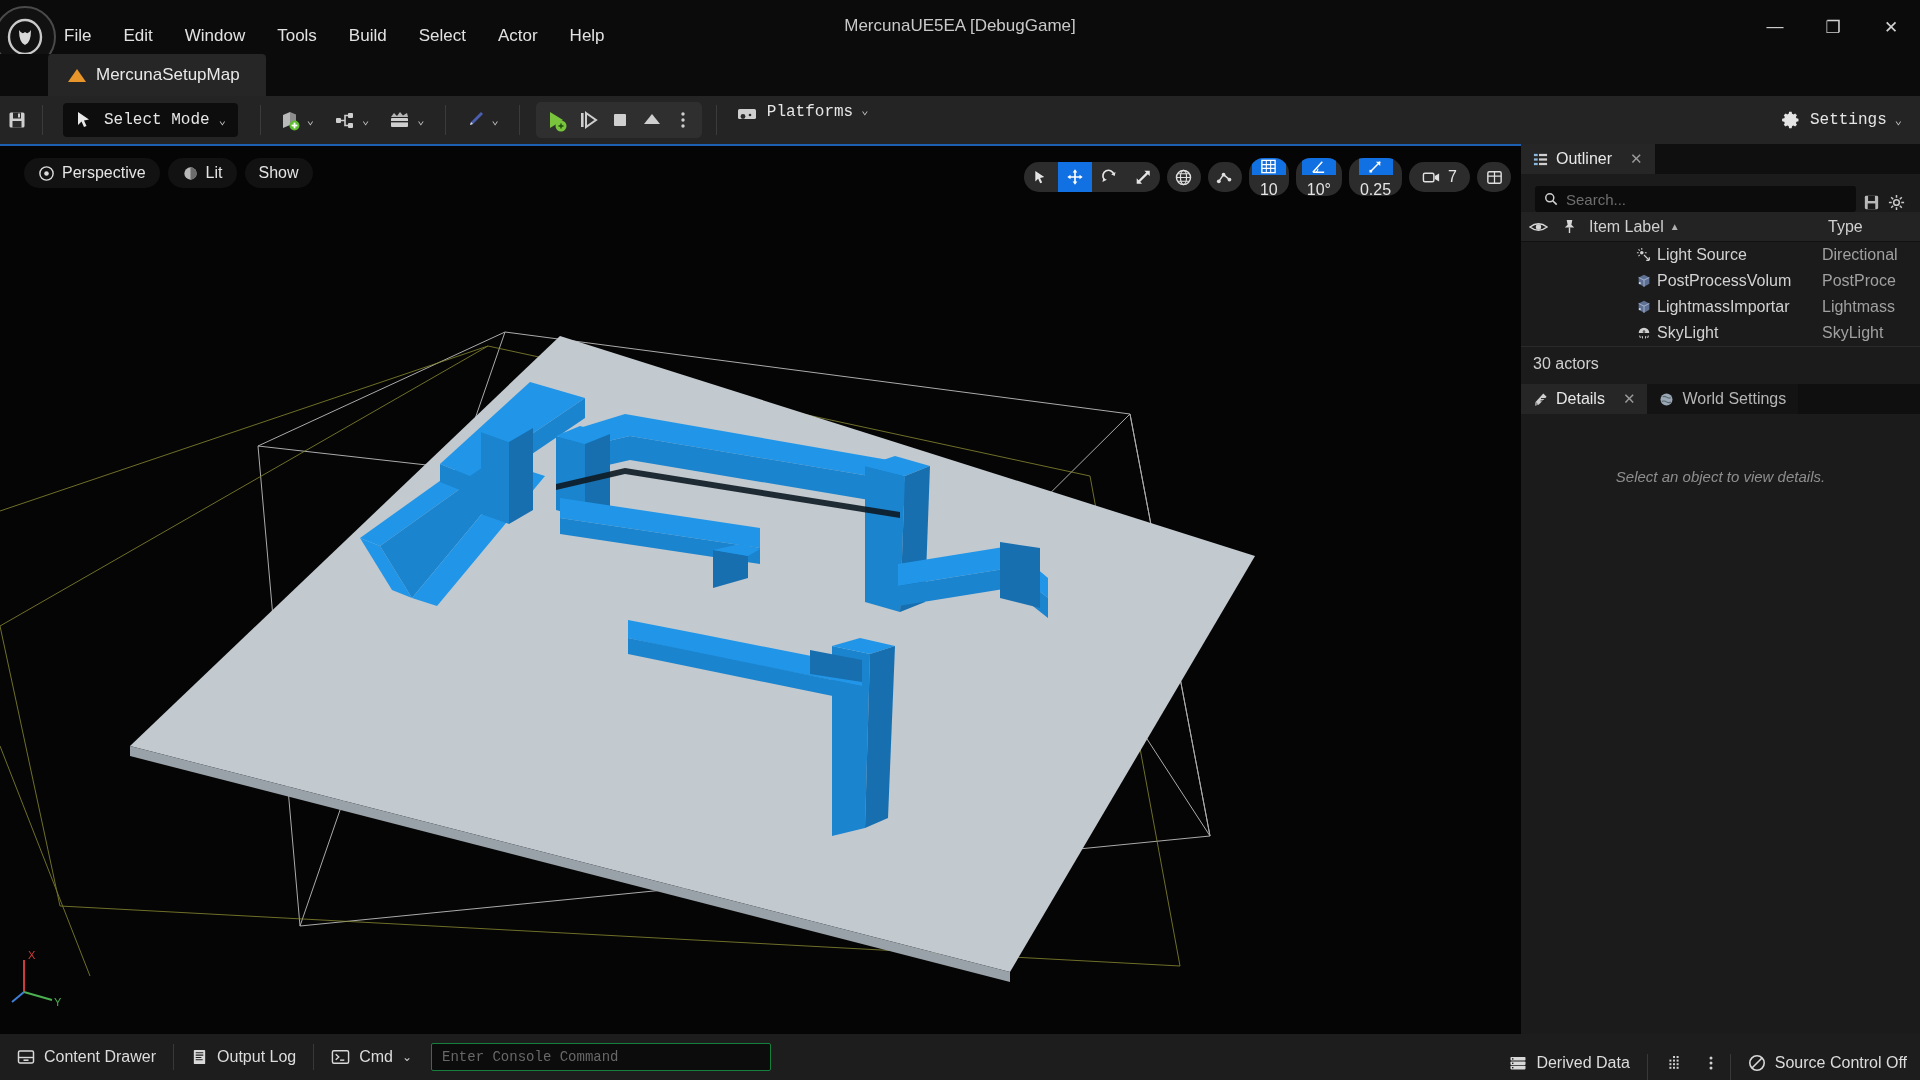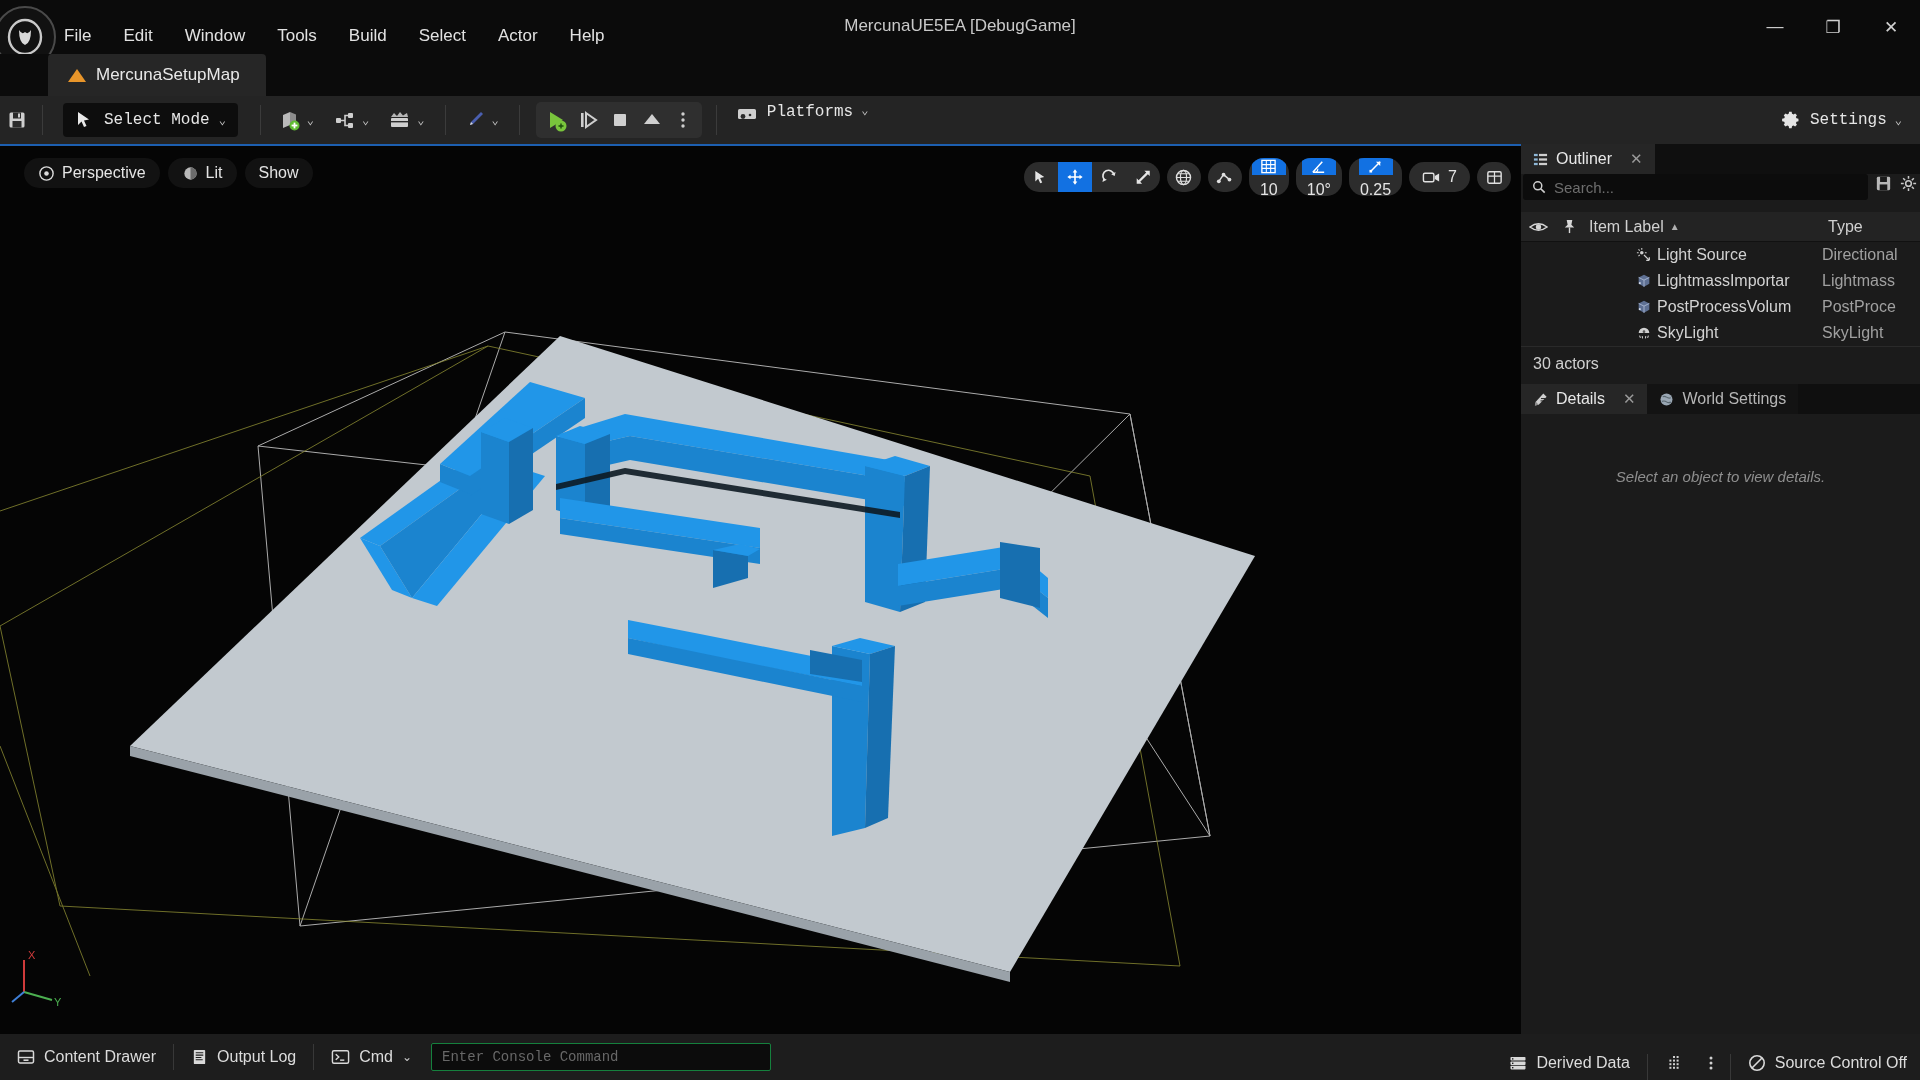--- a/index.html
+++ b/index.html
@@ -83,22 +83,22 @@
   .axis-ind { position:absolute; left:10px; bottom:20px; width:70px; height:70px; }
 
   
   .right { position:absolute; left:1521px; top:144px; width:399px; height:890px;
     background:#1b1b1b; }
   .pnl-tabrow { height:30px; background:#0f0f0f; display:flex; align-items:stretch; }
   .pnl-tab { display:flex; align-items:center; gap:8px; padding:0 12px;
     background:#262626; font-size:16px; color:#e8e8e8; }
   .pnl-tab.inactive { background:#131313; color:#b6b6b6; }
   .tab-x { margin-left:10px; font-size:15px; color:#9a9a9a; }
-  .search-row { height:38px; background:#1b1b1b; display:flex; align-items:flex-start;
-    padding:0 2px; gap:6px; }
+  .search-row { height:38px; background:#1b1b1b; display:flex; align-items:flex-end;
+    padding:0 14px; gap:6px; }
   .search-box { flex:1; height:26px; background:#0c0c0c; border-radius:3px;
     display:flex; align-items:center; gap:8px; padding:0 9px; }
   .search-ph { font-size:15px; color:#6e6e6e; }
   .hdr-row { height:30px; background:#232323; display:flex; align-items:center;
     border-bottom:1px solid #111; font-size:16px; color:#d0d0d0; }
   .hdr-eye { width:34px; display:flex; justify-content:center; }
   .hdr-pin { width:28px; display:flex; justify-content:center; }
   .hdr-lbl { flex:1; display:flex; align-items:center; gap:6px; padding-left:6px; }
   .hdr-type { width:100px; padding-left:8px; }
   .ol-row { height:26px; display:flex; align-items:center; font-size:16px;
@@ -567,34 +567,34 @@
     </div>
     <div class="ol-row">
       <div class="ol-pad"></div>
       <div class="ol-ic">
         <svg width="16" height="16" viewBox="0 0 18 18">
           <path d="M3 5 L9 2 L15 5 L15 12 L9 15.5 L3 12 Z" fill="#6a7fa8" opacity="0.85"></path>
           <path d="M3 5 L9 8 L15 5 M9 8 L9 15.5" stroke="#aab8d2" stroke-width="1" fill="none"></path>
           <path d="M3.2 11.4 L5.4 11.4 M4.3 10.3 L4.3 12.5" stroke="#dfe6f2" stroke-width="1.1"></path>
         </svg>
       </div>
-      <div class="ol-name">LightmassImportar</div>
-      <div class="ol-type">Lightmass</div>
+      <div class="ol-name">PostProcessVolum</div>
+      <div class="ol-type">PostProce</div>
     </div>
     <div class="ol-row">
       <div class="ol-pad"></div>
       <div class="ol-ic">
         <svg width="16" height="16" viewBox="0 0 18 18">
           <path d="M3 5 L9 2 L15 5 L15 12 L9 15.5 L3 12 Z" fill="#6a7fa8" opacity="0.85"></path>
           <path d="M3 5 L9 8 L15 5 M9 8 L9 15.5" stroke="#aab8d2" stroke-width="1" fill="none"></path>
           <path d="M3.2 11.4 L5.4 11.4 M4.3 10.3 L4.3 12.5" stroke="#dfe6f2" stroke-width="1.1"></path>
         </svg>
       </div>
-      <div class="ol-name">PostProcessVolum</div>
-      <div class="ol-type">PostProce</div>
+      <div class="ol-name">LightmassImportar</div>
+      <div class="ol-type">Lightmass</div>
     </div>
     <div class="ol-row">
       <div class="ol-pad"></div>
       <div class="ol-ic">
         <svg width="16" height="16" viewBox="0 0 18 18">
           <path d="M3 9 A6 6 0 0115 9 Z" fill="#d0d0d0"></path>
           <path d="M4 12 L5 14.5 M7 12.5 L7.4 15 M11 12.5 L10.6 15 M14 12 L13 14.5" stroke="#d0d0d0" stroke-width="1.2"></path>
           <circle cx="9" cy="7.5" r="1.5" fill="#5a5a5a"></circle>
         </svg>
       </div>

